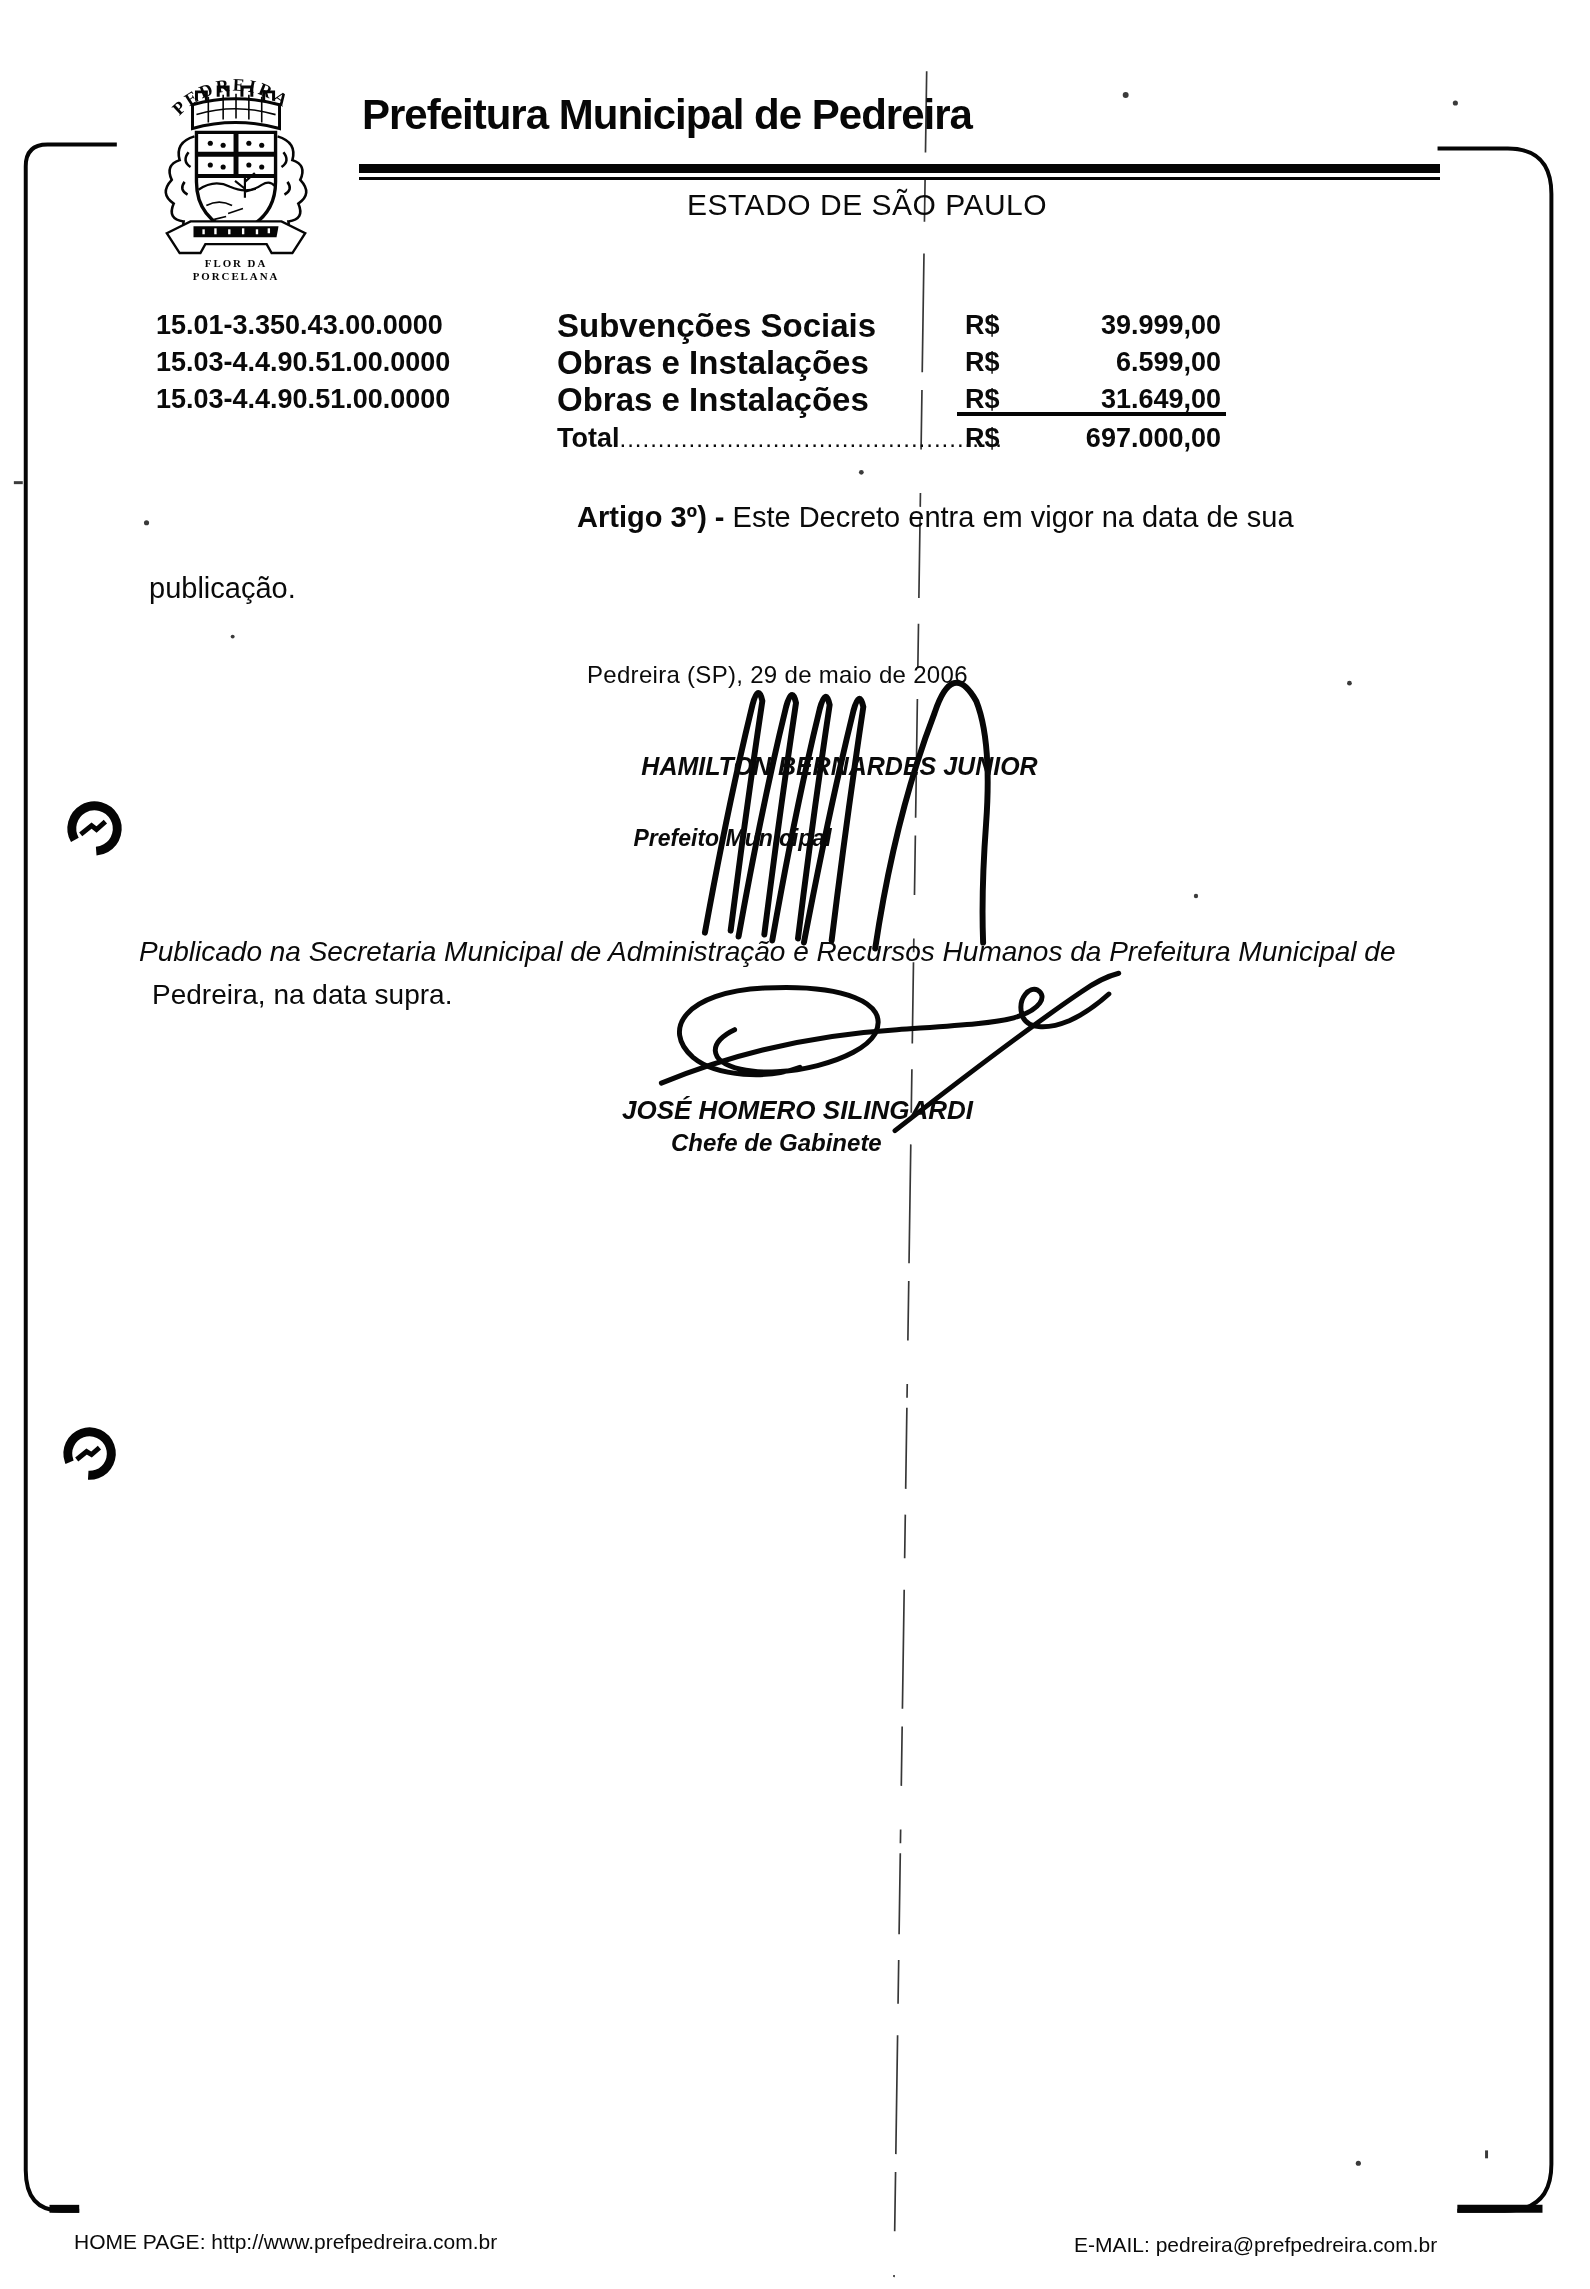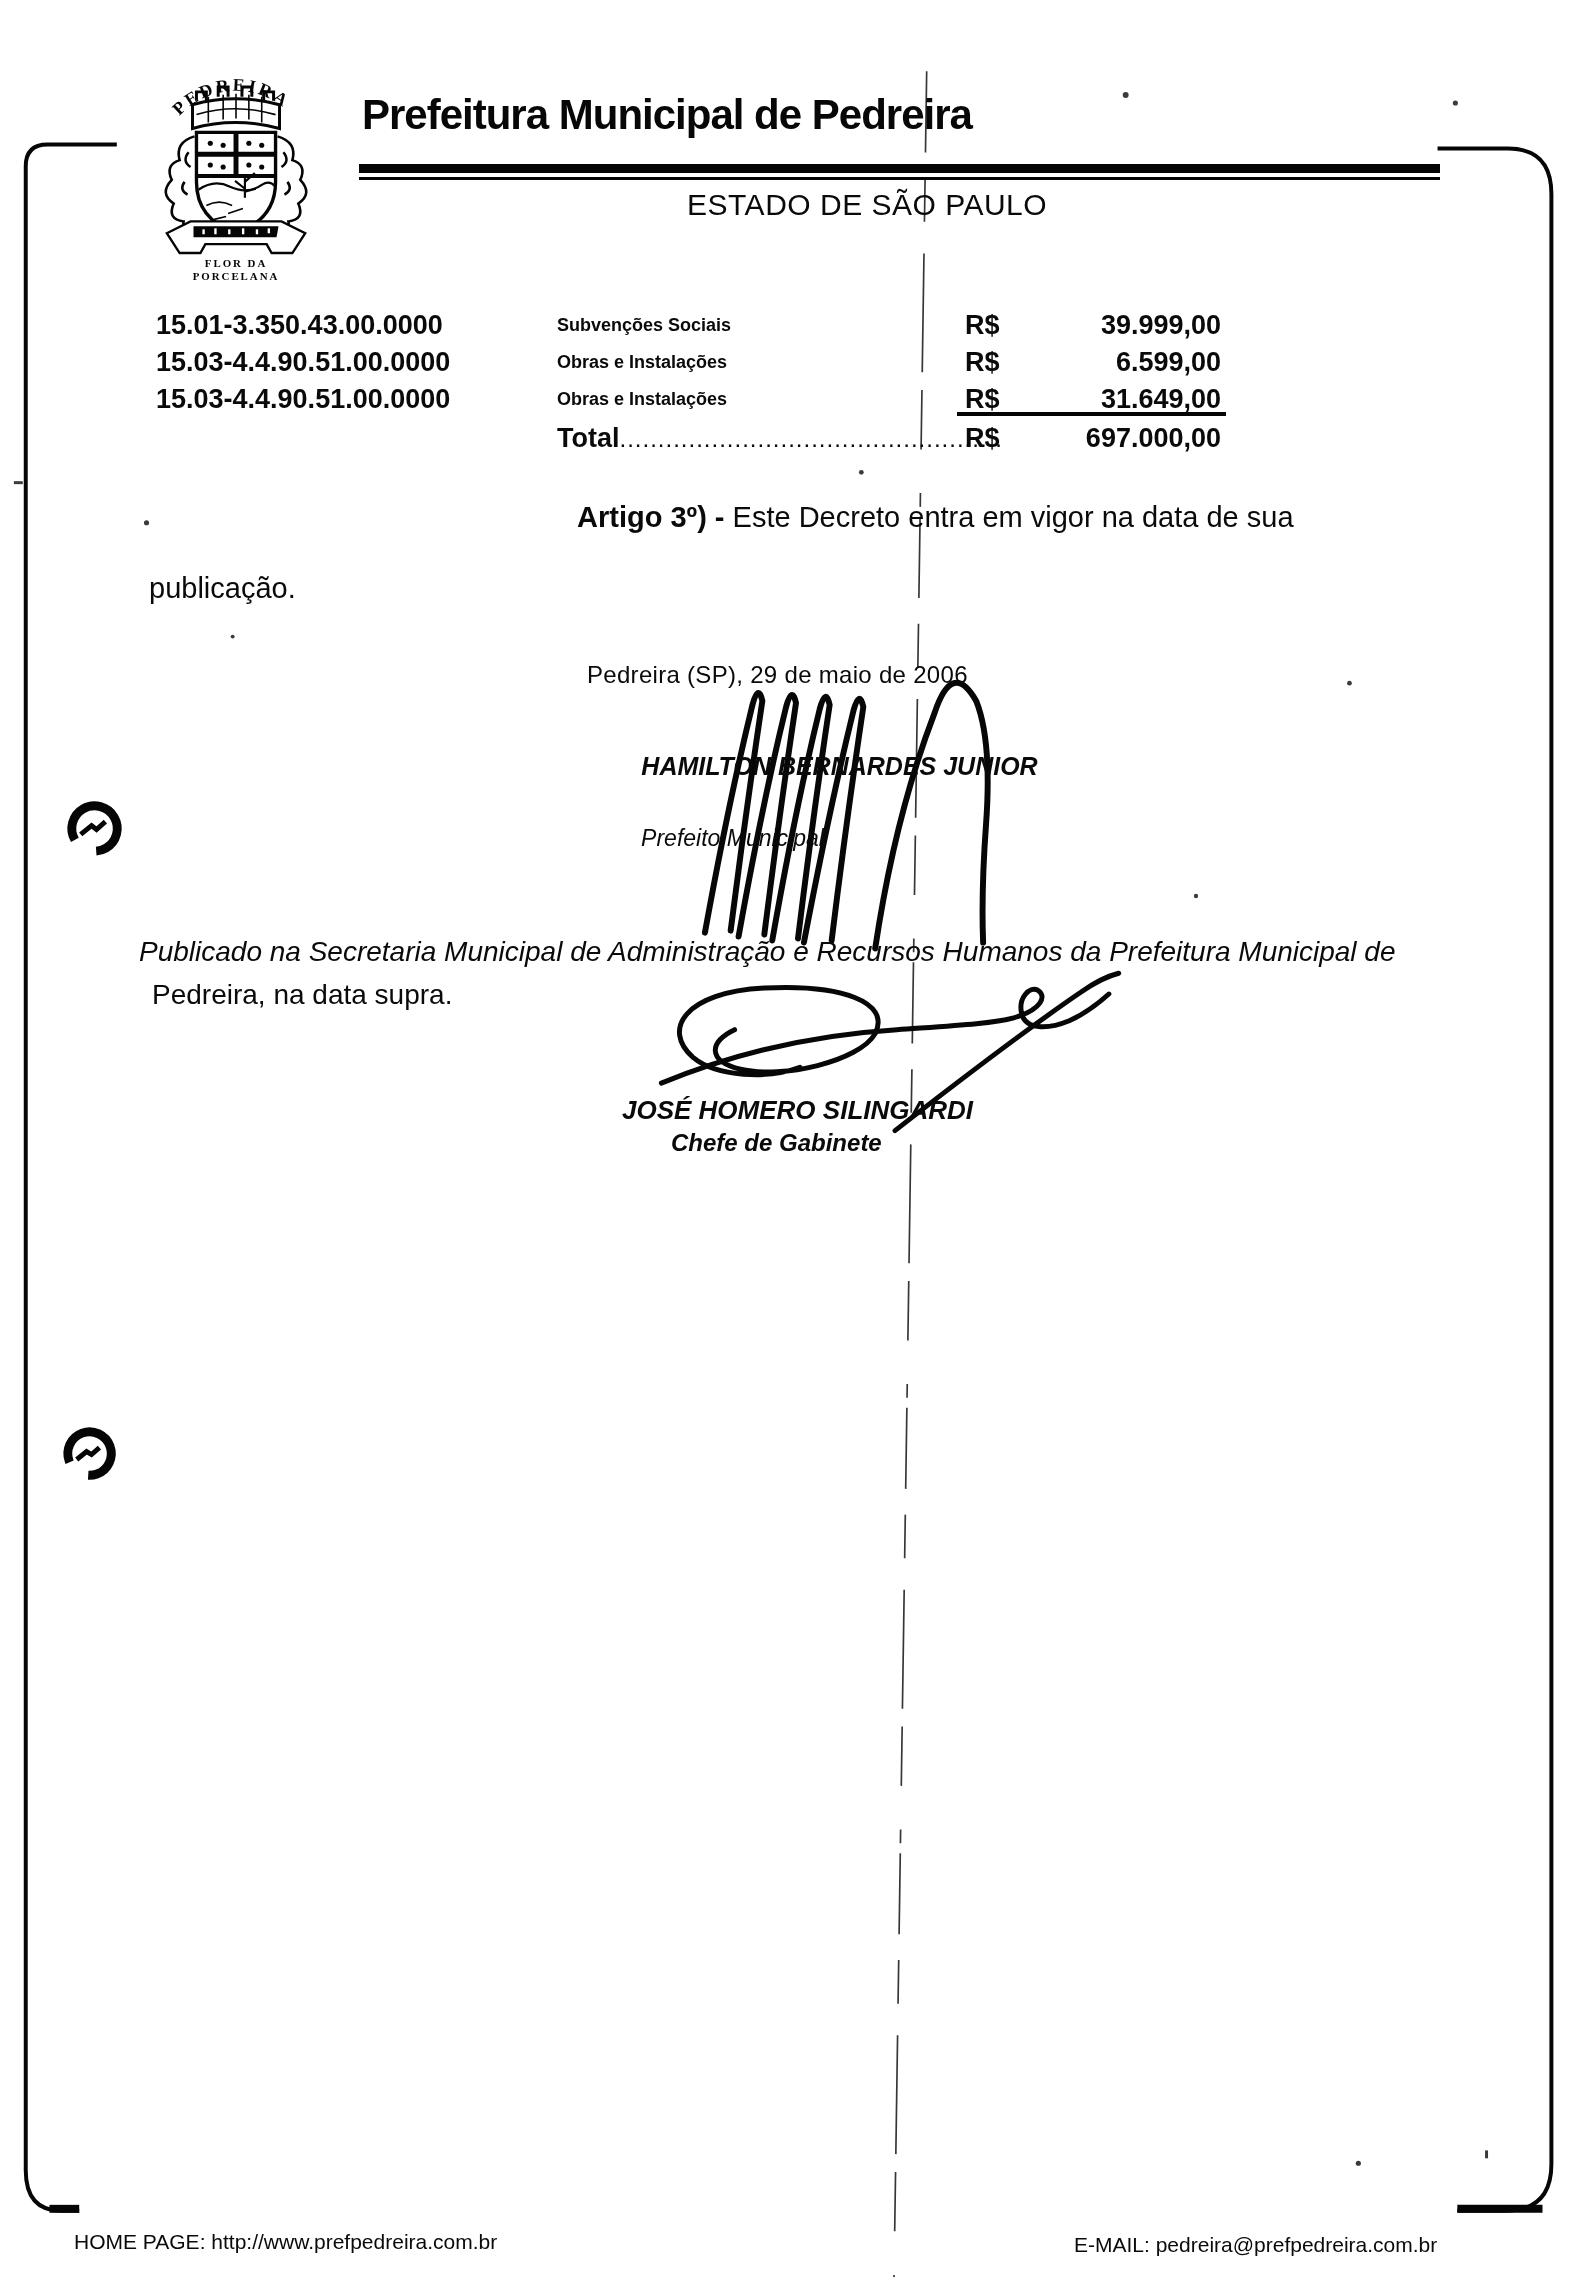--- a/index.html
+++ b/index.html
@@ -9,34 +9,34 @@
   }
   .abs{position:absolute;}
   .doc-title{
     left:362px;top:91px;width:1089px;
     font-size:42px;font-weight:700;letter-spacing:-1px;white-space:nowrap;color:#070707;
   }
   .title-bar-thick{left:359px;top:164px;width:1081px;height:9px;background:#050505;}
   .title-bar-thin{left:359px;top:177px;width:1081px;height:3px;background:#050505;}
   .state-line{left:687px;top:188px;font-size:30px;letter-spacing:0.5px;white-space:nowrap;}
   .tbl-code{left:156px;top:307px;font-size:27px;font-weight:700;line-height:37px;white-space:pre;}
-  .tbl-desc{left:557px;top:307px;font-size:18px;font-weight:700;line-height:37px;white-space:pre;}
+  .tbl-desc{left:557px;top:307px;font-size:33px;font-weight:700;line-height:37px;white-space:pre;}
   .tbl-cur{left:965px;top:307px;font-size:27px;font-weight:700;line-height:37px;white-space:pre;}
   .tbl-amt{left:1010px;top:307px;width:211px;text-align:right;font-size:27px;font-weight:700;line-height:37px;white-space:pre;}
   .row3-underline{left:957px;top:412px;width:269px;height:4px;background:#050505;}
   .total-label{left:557px;top:423px;font-size:27px;font-weight:700;white-space:nowrap;}
   .total-dots{font-weight:400;font-size:24px;letter-spacing:1px;}
   .total-cur{left:965px;top:423px;font-size:27px;font-weight:700;}
   .total-amt{left:1010px;top:423px;width:211px;text-align:right;font-size:27px;font-weight:700;}
   .article-line{left:577px;top:501px;font-size:29px;white-space:nowrap;}
   .article-label{font-weight:700;}
   .article-cont{left:149px;top:572px;font-size:29px;}
   .dateline{left:587px;top:661px;font-size:24px;letter-spacing:0.3px;white-space:nowrap;text-align:right;}
   .sig-name-1{left:592px;top:752px;width:495px;text-align:center;font-size:25px;font-weight:700;font-style:italic;white-space:nowrap;}
-  .sig-role-1{left:584px;top:825px;width:297px;text-align:center;font-size:23px;font-weight:400;font-style:italic;white-space:nowrap;}
+  .sig-role-1{left:584px;top:825px;width:297px;text-align:center;font-size:23px;font-weight:700;font-style:italic;white-space:nowrap;}
   .pub-note-1{left:139px;top:936px;font-size:28px;font-style:italic;white-space:nowrap;}
   .pub-note-2{left:139px;top:979px;font-size:28px;white-space:nowrap;margin-left:13px;}
   .sig-name-2{left:622px;top:1095px;font-size:26px;font-weight:700;font-style:italic;white-space:nowrap;}
   .sig-role-2{left:671px;top:1129px;font-size:24px;font-weight:700;font-style:italic;white-space:nowrap;}
   .footer-address{left:77px;top:2184px;font-size:21px;letter-spacing:-0.2px;white-space:nowrap;}
   .footer-home{left:74px;top:2230px;font-size:21px;white-space:nowrap;}
   .footer-email{left:1074px;top:2233px;font-size:21px;white-space:nowrap;}
   svg{display:block;}
 </style>
 </head>

